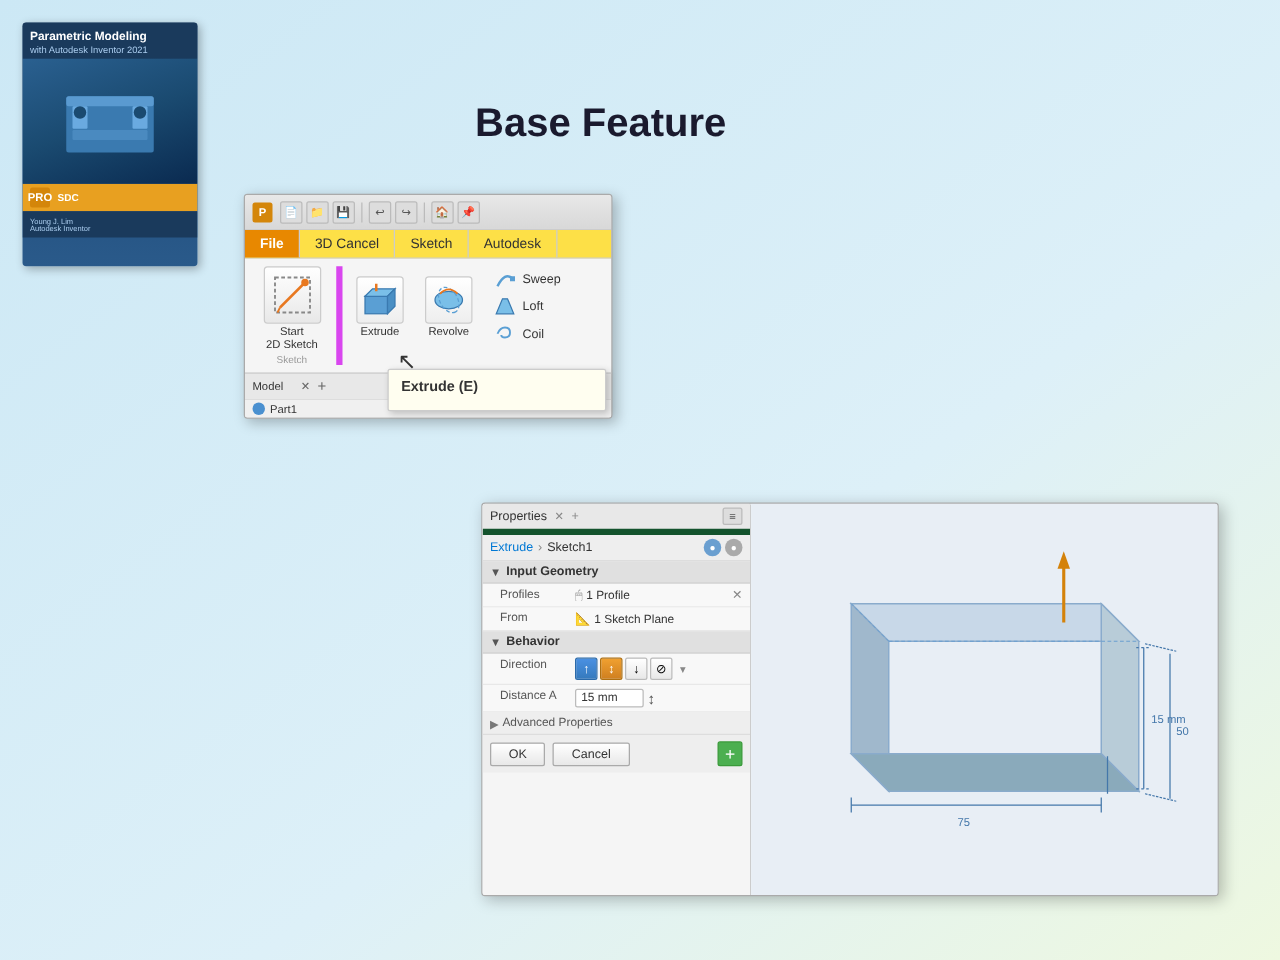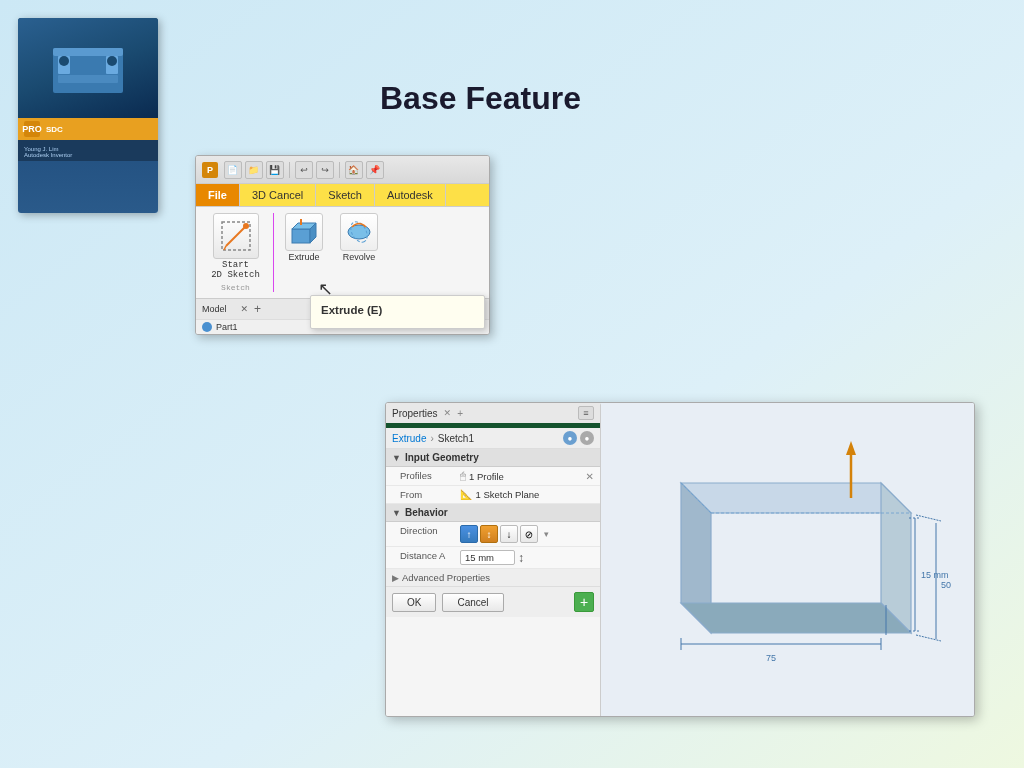--- a/index.html
+++ b/index.html
@@ -178,23 +178,22 @@
       align-items: flex-start;
       background: #f5f5f5;
       min-height: 80px;
     }
 
     .ribbon-group-start {
       display: flex;
       flex-direction: column;
       align-items: center;
       width: 70px;
-      border-right: 1px solid #d946ef;
+      border-right: 5px solid #d946ef;
       padding-right: 6px;
-      font-family: Liberation Mono, monospace;
     }
 
     .ribbon-btn-large {
       width: 46px;
       height: 46px;
       background: linear-gradient(180deg, #ffffff 0%, #e8e8e8 100%);
       border: 1px solid #ccc;
       border-radius: 3px;
       display: flex;
       align-items: center;
@@ -632,20 +631,24 @@
     <linearGradient id="bgGrad" x1="0%" y1="0%" x2="100%" y2="100%">
       <stop offset="0%" style="stop-color:#cce8f5;stop-opacity:1"></stop>
       <stop offset="60%" style="stop-color:#ddf0f8;stop-opacity:1"></stop>
       <stop offset="100%" style="stop-color:#eef8e0;stop-opacity:1"></stop>
     </linearGradient>
   </defs>
   <rect width="1024" height="768" fill="url(#bgGrad)"></rect>
 </svg>
 
 <div class="book-cover">
+  <div class="book-cover-header">
+    <div class="book-title-main">Parametric Modeling</div>
+    <div class="book-title-sub">with Autodesk Inventor 2021</div>
+  </div>
   <div class="book-cover-img-area">
     <svg width="110" height="90" viewBox="0 0 110 90">
 
       <rect x="20" y="25" width="70" height="45" fill="#3a7ab0" rx="2"></rect>
       <rect x="20" y="25" width="70" height="8" fill="#5a9ad0" rx="2"></rect>
       <rect x="25" y="33" width="12" height="18" fill="#6aaae0" rx="1"></rect>
       <rect x="73" y="33" width="12" height="18" fill="#6aaae0" rx="1"></rect>
       <rect x="25" y="52" width="60" height="8" fill="#4a8ac0" rx="1"></rect>
 
       <ellipse cx="31" cy="38" rx="5" ry="5" fill="#1a4a70"></ellipse>
@@ -718,20 +721,47 @@
         <div class="ribbon-tool-btn">
           <div class="ribbon-tool-icon">
             <svg width="30" height="30" viewBox="0 0 30 30">
               <ellipse cx="15" cy="15" rx="11" ry="7" fill="#7abfe8" stroke="#3a7ab0" stroke-width="1"></ellipse>
               <ellipse cx="15" cy="15" rx="11" ry="7" fill="none" stroke="#5a9fd4" stroke-width="1" stroke-dasharray="3,2" transform="rotate(60 15 15)"></ellipse>
               <path d="M 8 10 Q 15 3 22 10" fill="none" stroke="#e87820" stroke-width="1.5" marker-end="url(#arr2)"></path>
             </svg>
           </div>
           <div class="ribbon-tool-label">Revolve</div>
         </div>
+        <div class="ribbon-side-items">
+          <div class="ribbon-side-item">
+            <div class="ribbon-side-icon">
+              <svg width="18" height="18" viewBox="0 0 18 18">
+                <path d="M 3 15 Q 9 3 15 9" fill="none" stroke="#5a9fd4" stroke-width="2"></path>
+                <rect x="13" y="7" width="4" height="4" fill="#5a9fd4"></rect>
+              </svg>
+            </div>
+            <span>Sweep</span>
+          </div>
+          <div class="ribbon-side-item">
+            <div class="ribbon-side-icon">
+              <svg width="18" height="18" viewBox="0 0 18 18">
+                <polygon points="7,3 11,3 16,15 2,15" fill="#7abfe8" stroke="#3a7ab0" stroke-width="1"></polygon>
+              </svg>
+            </div>
+            <span>Loft</span>
+          </div>
+          <div class="ribbon-side-item">
+            <div class="ribbon-side-icon">
+              <svg width="18" height="18" viewBox="0 0 18 18">
+                <path d="M 3 9 Q 5 4 9 4 Q 13 4 13 8 Q 13 12 9 12 Q 6 12 6 10" fill="none" stroke="#5a9fd4" stroke-width="1.5"></path>
+              </svg>
+            </div>
+            <span>Coil</span>
+          </div>
+        </div>
       </div>
     </div>
   </div>
 
   <div class="model-tab-bar">
     <div class="model-tab">
       <span>Model</span>
       <span class="model-tab-close">✕</span>
     </div>
     <span class="model-tab-add">+</span>

